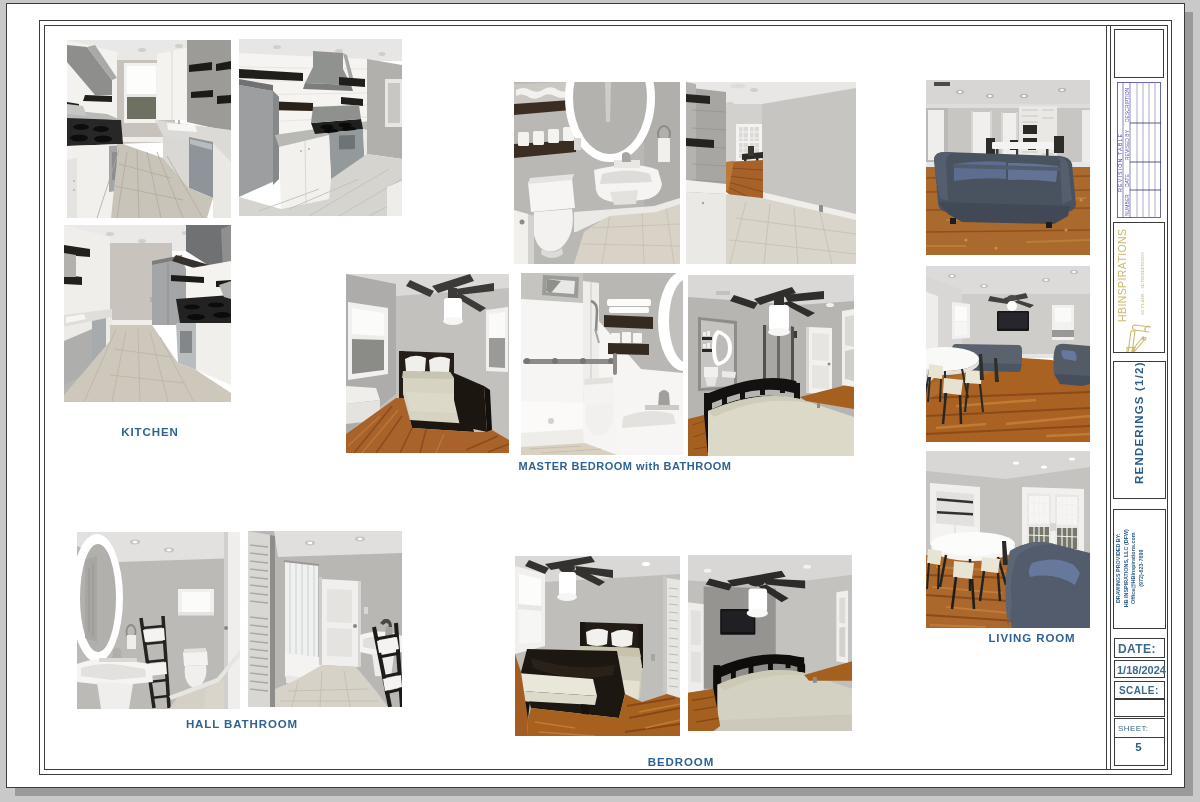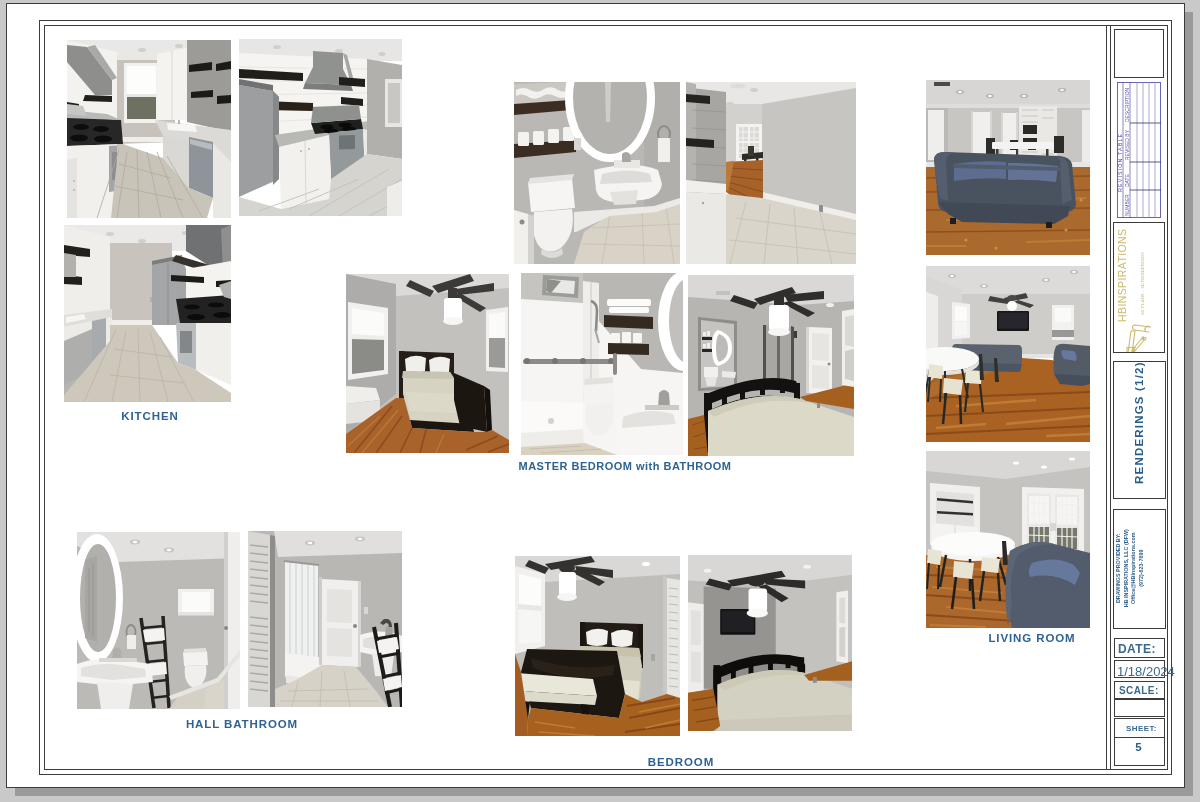--- a/index.html
+++ b/index.html
@@ -1165,21 +1165,21 @@
         <path d="M6 158 L30 154"></path>
         <path d="M8 170 L31 166"></path>
       </g>
 
 <polygon points="119,122 168,108 168,128 124,128" fill="#a3601e"></polygon>
 
 <rect x="128" y="124" width="4" height="6" fill="#8f8d8a"></rect>
 </svg>
 </div>
 
-<div class="lbl" style="left:150px;top:410px;">KITCHEN</div>
+<div class="lbl" style="left:150px;top:426px;">KITCHEN</div>
 
 <div class="lbl" style="left:625px;top:460px;font-size:11px;letter-spacing:0.5px;">MASTER BEDROOM with BATHROOM</div>
 
 <div class="lbl" style="left:242px;top:718px;">HALL BATHROOM</div>
 
 <div class="lbl" style="left:681px;top:756px;">BEDROOM</div>
 
 <div class="lbl" style="left:1007px;top:632px;margin-left:25px;">LIVING ROOM</div>
 
 <div class="tb" style="left:1114px;top:29px;width:48px;height:47px;"></div>
@@ -1227,24 +1227,24 @@
 <div class="tb" style="left:1113px;top:361px;width:51px;height:136px;"></div>
 <div class="rot" style="left:1084px;top:423px;width:110px;text-align:center;color:#2a5d87;font-size:11.5px;font-weight:bold;letter-spacing:1.2px;">RENDERINGS (1/2)</div>
 
 <div class="tb" style="left:1113px;top:509px;width:51px;height:118px;"></div>
 <div class="rot" style="left:1078px;top:553px;width:105px;text-align:center;color:#33618a;font-size:5.4px;font-weight:bold;line-height:7.6px;">DRAWINGS PROVIDED BY:<br>HB INSPIRATIONS, LLC (DFW)<br>Office@HBInspirations.com<br>(972)-623-7699</div>
 
 <div class="tb" style="left:1114px;top:638px;width:49px;height:18px;"></div>
 <div style="position:absolute;left:1118px;top:642px;color:#3a6a8e;font-size:12px;font-weight:bold;letter-spacing:0.4px;">DATE:</div>
 
 <div class="tb" style="left:1114px;top:660px;width:49px;height:16px;"></div>
-<div style="position:absolute;left:1117px;top:663.5px;color:#3a6a8e;font-size:13px;font-weight:normal;text-align:right;">1/18/2024</div>
+<div style="position:absolute;left:1117px;top:663.5px;color:#3a6a8e;font-size:11px;font-weight:bold;text-align:right;">1/18/2024</div>
 
 <div class="tb" style="left:1114px;top:681px;width:49px;height:16px;"></div>
 <div style="position:absolute;left:1119px;top:684.5px;color:#3a6a8e;font-size:10px;font-weight:bold;letter-spacing:0.4px;">SCALE:</div>
 
 <div class="tb" style="left:1114px;top:699px;width:49px;height:16px;"></div>
 
 <div class="tb" style="left:1114px;top:718px;width:49px;height:18px;"></div>
-<div style="position:absolute;left:1118px;top:723.5px;color:#3a6a8e;font-size:8px;font-weight:bold;letter-spacing:0.4px;margin-left:8px;">SHEET:</div>
+<div style="position:absolute;left:1118px;top:723.5px;color:#3a6a8e;font-size:8px;font-weight:normal;letter-spacing:0.4px;">SHEET:</div>
 
 <div class="tb" style="left:1114px;top:737px;width:49px;height:27px;"></div>
 <div style="position:absolute;left:1114px;top:741px;width:49px;text-align:center;color:#2a5d87;font-size:11.5px;font-weight:bold;">5</div>
 
 </body></html>

